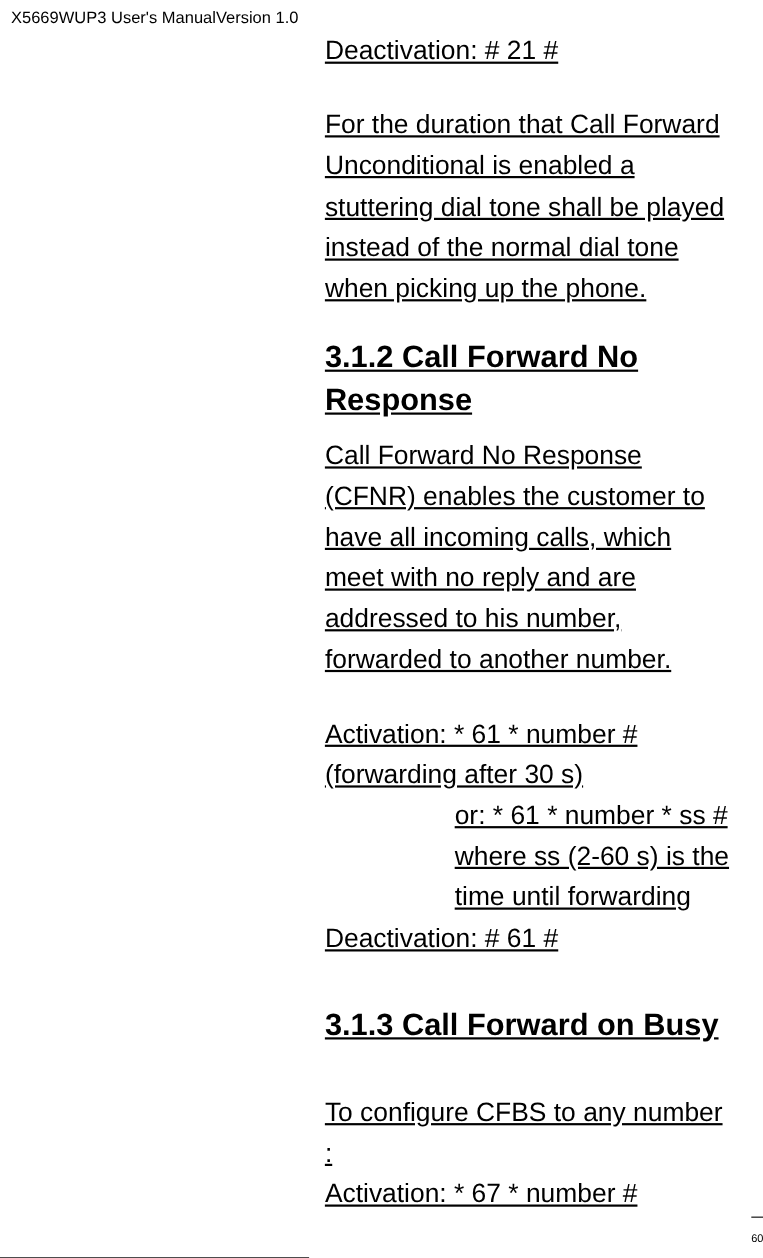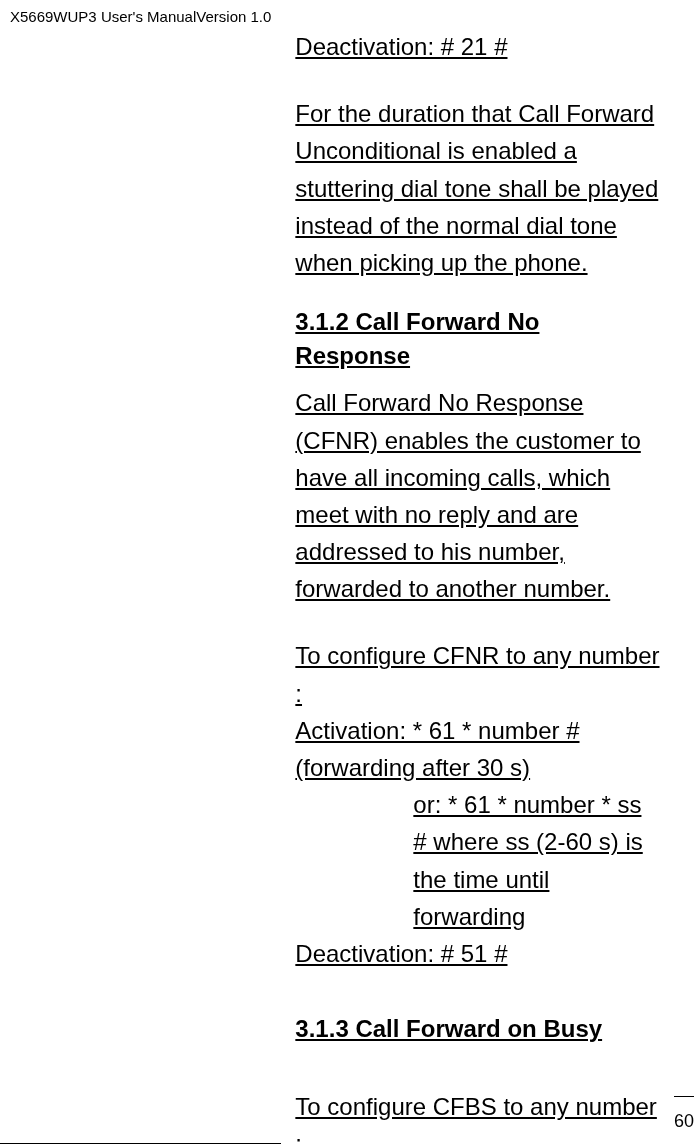--- a/index.html
+++ b/index.html
@@ -36,33 +36,33 @@
   .body-text {
     font-size: 24px;
     line-height: 1.55;
     font-family: Arial, sans-serif;
     margin-bottom: 0;
   }
   .spacer-sm { height: 30px; }
   .spacer-md { height: 24px; }
   .spacer-lg { height: 40px; }
   .heading {
-    font-size: 24px;
+    font-size: 28px;
     font-weight: bold;
     font-family: Arial, sans-serif;
     line-height: 1.4;
   }
   .indent-block {
     padding-left: 118px;
   }
   .footer {
     border-top: 1.5px solid #000;
     text-align: center;
     padding: 14px 0 12px 0;
-    font-size: 18px;
+    font-size: 10px;
     font-family: Arial, sans-serif;
     margin-top: auto;
   }
 </style>
 </head>
 <body>
 
 <div class="page">
 
   <div class="header">
@@ -81,27 +81,26 @@
     <div class="spacer-md"></div>
 
     <div class="heading">3.1.2 Call Forward No Response</div>
 
     <div style="height:12px"></div>
 
     <div class="body-text">Call Forward No Response (CFNR) enables the customer to have all incoming calls, which meet with no reply and are addressed to his number, forwarded to another number.</div>
 
     <div class="spacer-sm"></div>
 
-    <div class="body-text">To configure CFNR to any number :</div>
 
     <div class="body-text">Activation: * 61 * number # (forwarding after 30 s)</div>
 
     <div class="body-text indent-block">or: * 61 * number * ss # where ss (2-60 s) is the time until forwarding</div>
 
-    <div class="body-text">Deactivation: # 51 #</div>
+    <div class="body-text">Deactivation: # 61 #</div>
 
     <div class="spacer-lg"></div>
 
     <div class="heading">3.1.3 Call Forward on Busy</div>
 
     <div style="height:12px"></div>
 
 
     <div class="spacer-sm"></div>
 

